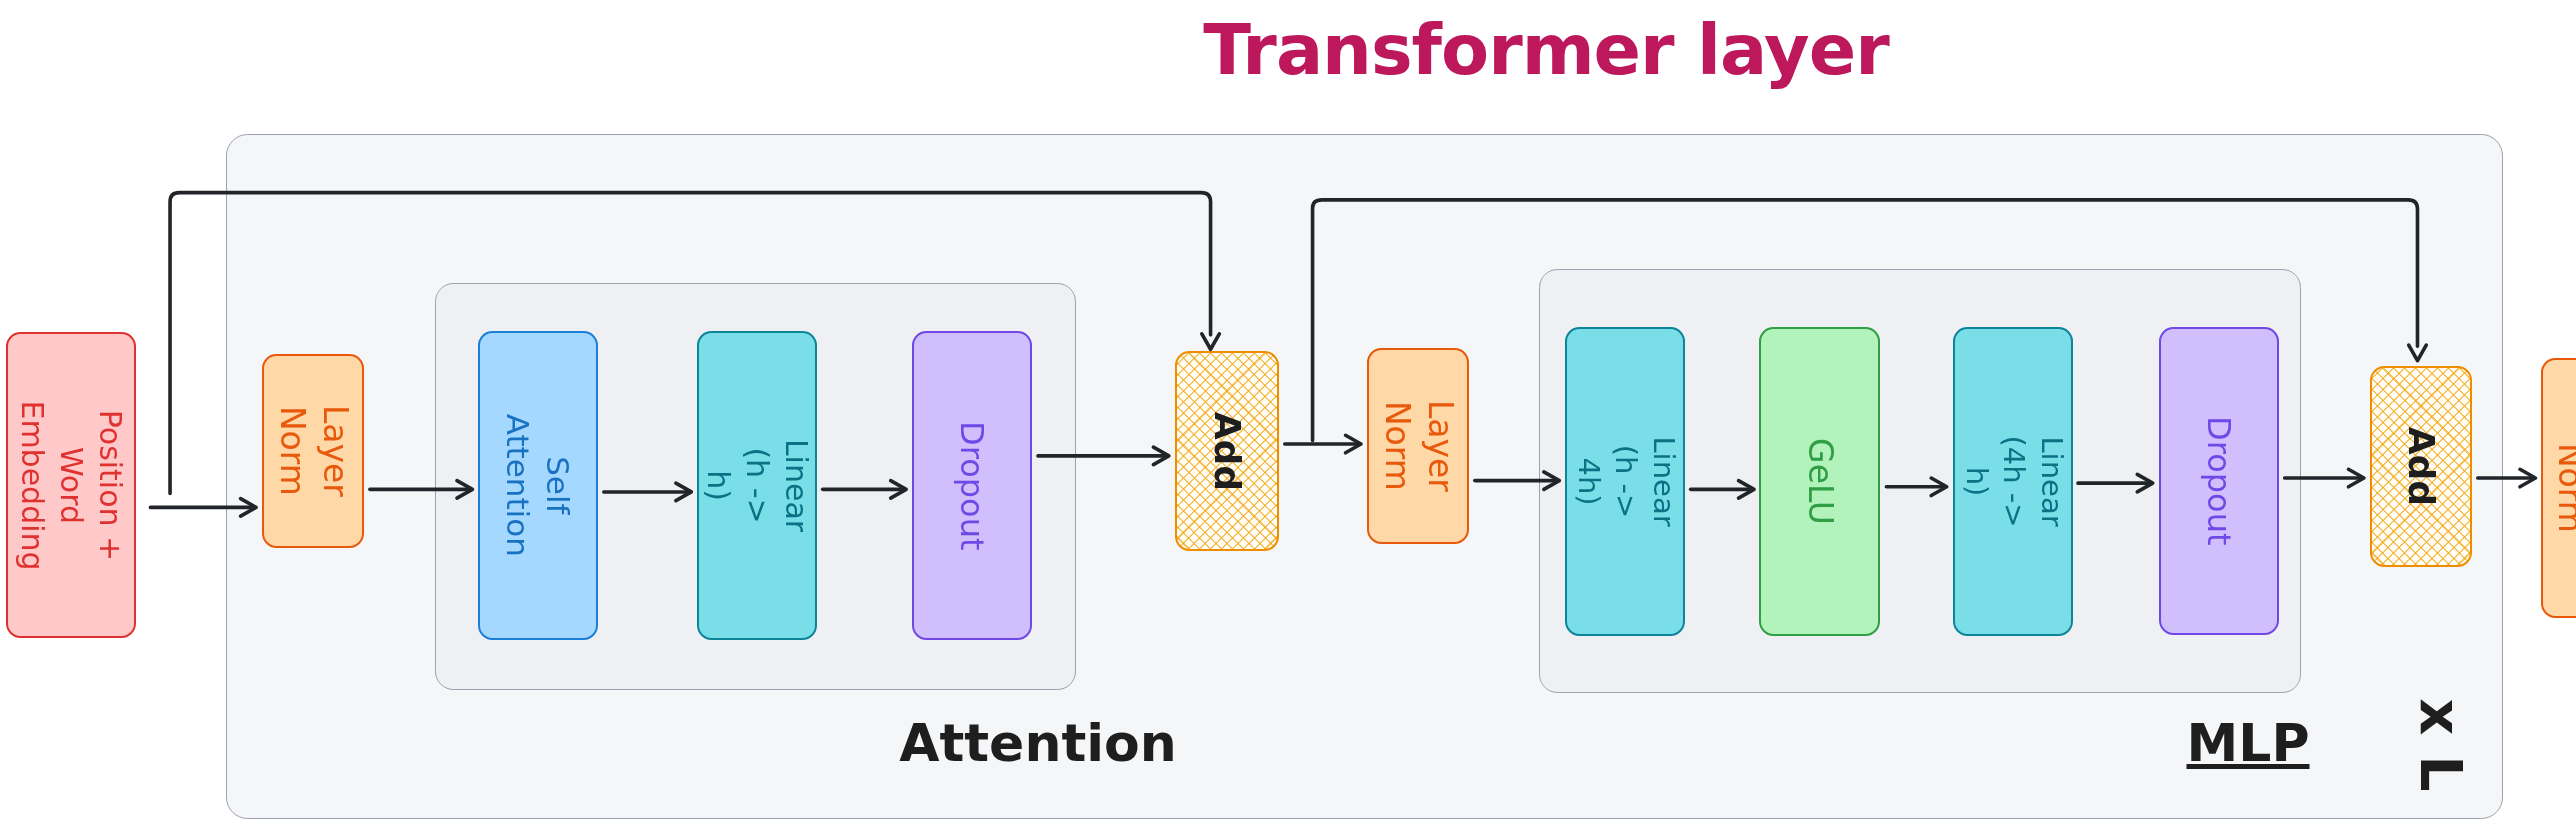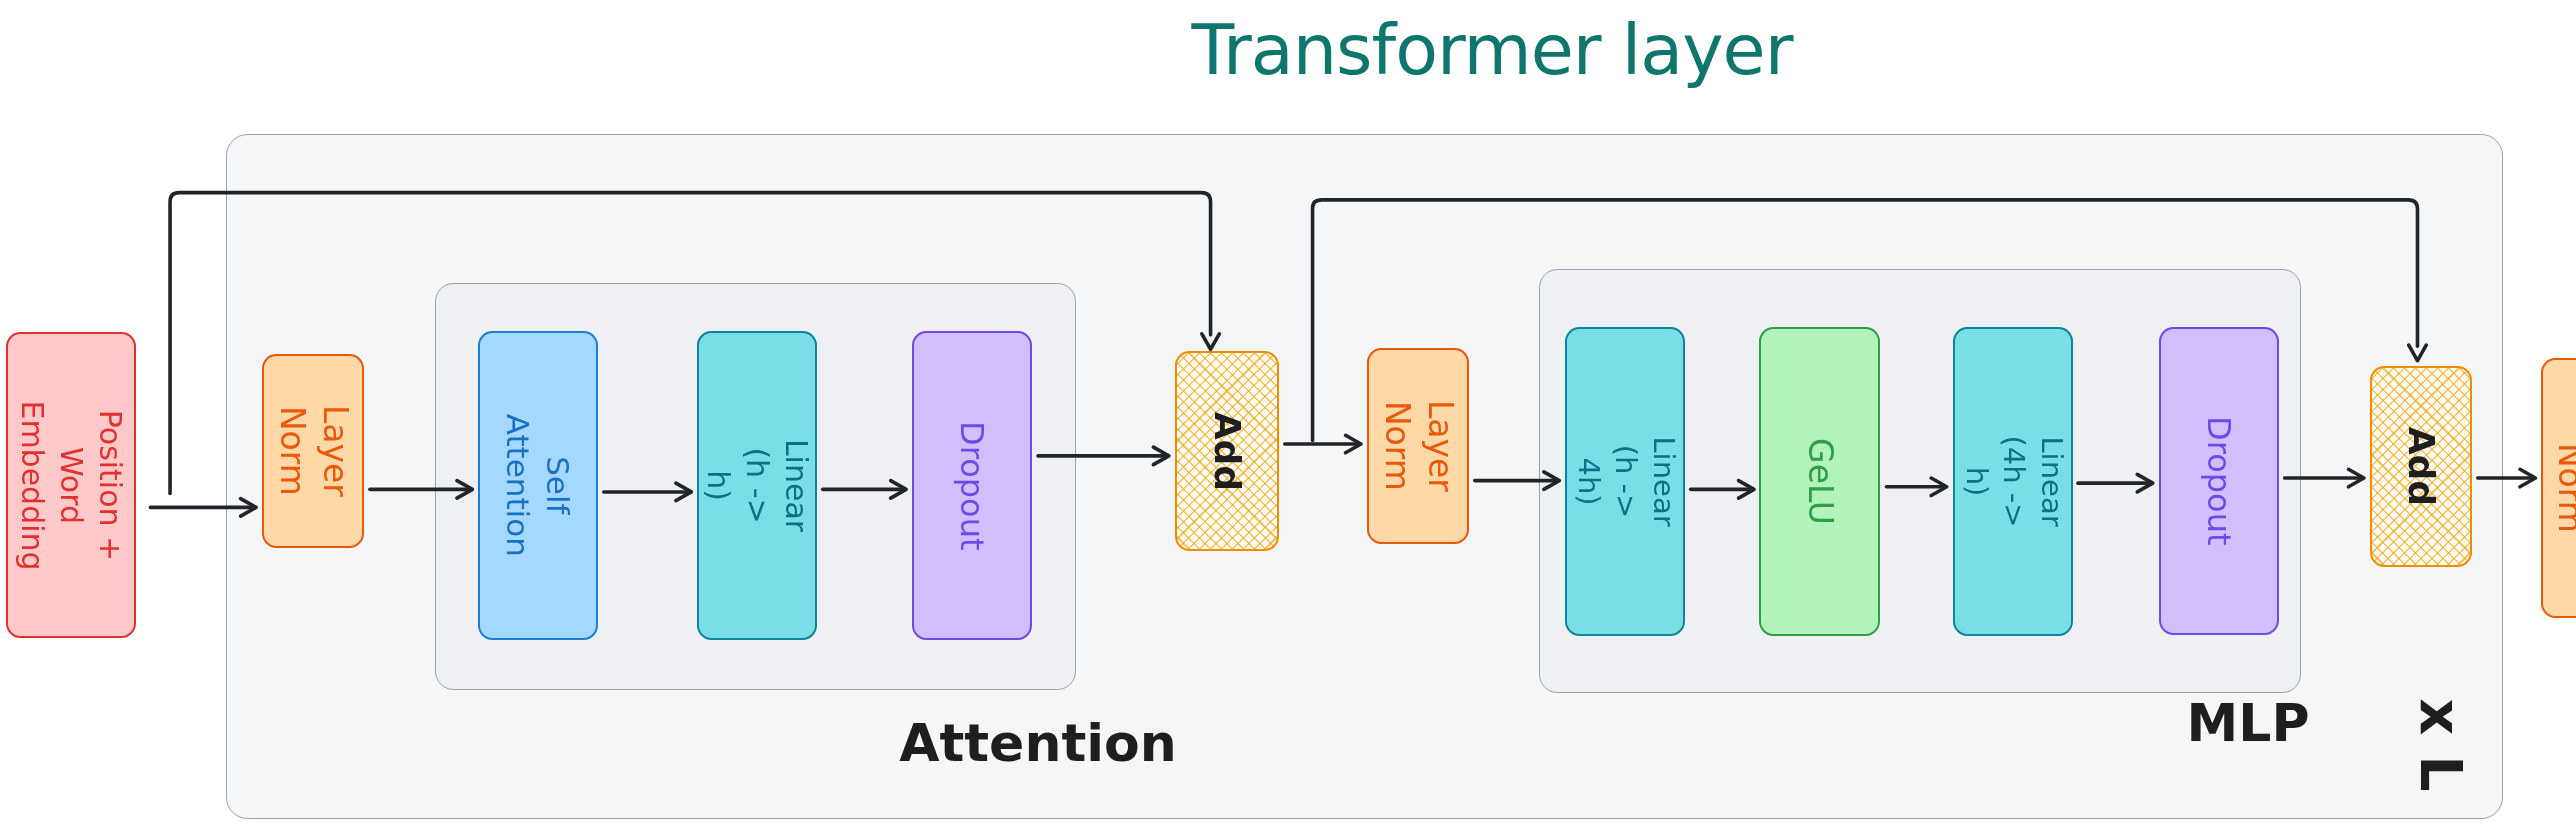--- a/index.html
+++ b/index.html
@@ -1,38 +1,38 @@
 <!DOCTYPE html>
 <html style="font-size:8.2px"><head>
 <meta charset="utf-8">
 <style>
   html,body{margin:0;padding:0;background:#ffffff;}
   .canvas{
     position:relative;width:2842px;height:835px;overflow:hidden;background:#ffffff;
     font-family:"DejaVu Sans","Liberation Sans",sans-serif;color:#1e1e1e;
   }
   .title{
-    position:absolute;left:1492px;top:9.3px;transform:translateX(-50%);
-    font-size:70px;font-weight:normal;letter-spacing:-1px;white-space:nowrap;color:#0f766e;
+    position:absolute;left:1546px;top:9.3px;transform:translateX(-50%);
+    font-size:70px;font-weight:bold;letter-spacing:-1px;white-space:nowrap;color:#be185d;
   }
   .container{
     position:absolute;left:226px;top:134px;width:2277px;height:685px;
     background:#f5f6f8;border:1.5px solid #9aa2ad;border-radius:21.6px;box-sizing:border-box;
   }
   .group{
     position:absolute;background:#eef0f3;border:1.5px solid #9aa2ad;border-radius:18.5px;box-sizing:border-box;
   }
   .group.attention{left:435px;top:283px;width:641px;height:407px;}
   .group.mlp{left:1539px;top:269px;width:762px;height:424px;}
   .group-label{
     position:absolute;transform:translate(-50%,-50%);font-size:52px;font-weight:bold;
     color:#1e1e1e;white-space:nowrap;
   }
   .group-label.attention{left:999px;top:743px;margin-left:39px;}
-  .group-label.mlp{left:2248px;top:723px;}
+  .group-label.mlp{left:2248px;top:743px;text-decoration:underline;}
   .box{
     position:absolute;display:flex;align-items:center;justify-content:center;
     border:2.6px solid;border-radius:14.4px;box-sizing:border-box;background:#fff;
   }
   .box .rot{
     transform:rotate(90deg);white-space:pre-line;text-align:center;line-height:1.3;
     width:max-content;
   }
   .box.hatch{
     background:

